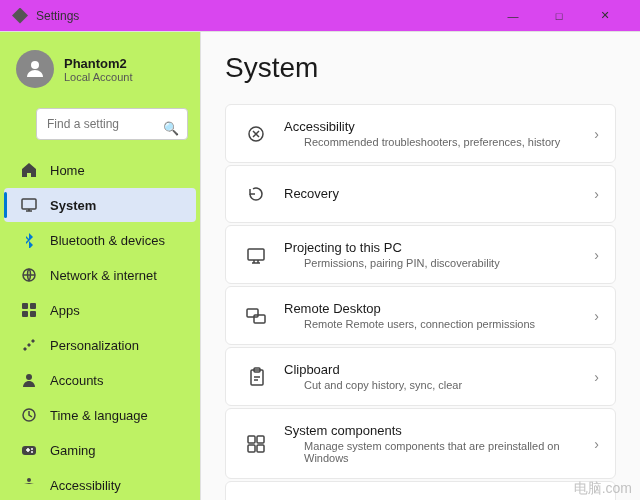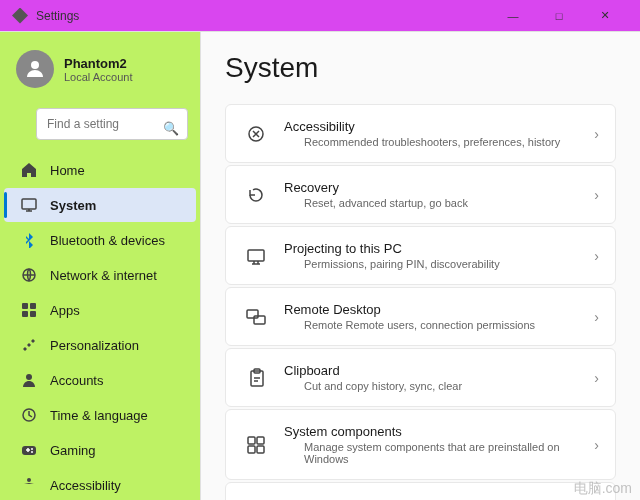--- a/index.html
+++ b/index.html
@@ -392,21 +392,20 @@
   </div>
         <div class="settings-item">
     <span class="settings-item-icon">
             <svg width="20" height="20" viewBox="0 0 20 20" fill="none" stroke="#444" stroke-width="1.5">
               <path d="M4 10a6 6 0 1012 0 6 6 0 00-9-5.2"></path>
               <path d="M4 5v5h5"></path>
             </svg>
           </span>
     <div class="settings-item-text">
       <div class="settings-item-title">Recovery</div>
-      <div class="settings-item-desc">Reset, advanced startup, go back</div>
     </div>
     <span class="settings-item-chevron">›</span>
   </div>
         <div class="settings-item">
     <span class="settings-item-icon">
             <svg width="20" height="20" viewBox="0 0 20 20" fill="none" stroke="#444" stroke-width="1.5">
               <rect x="2" y="4" width="16" height="11" rx="1"></rect>
               <path d="M8 15v3M12 15v3M6 18h8"></path>
             </svg>
           </span>

